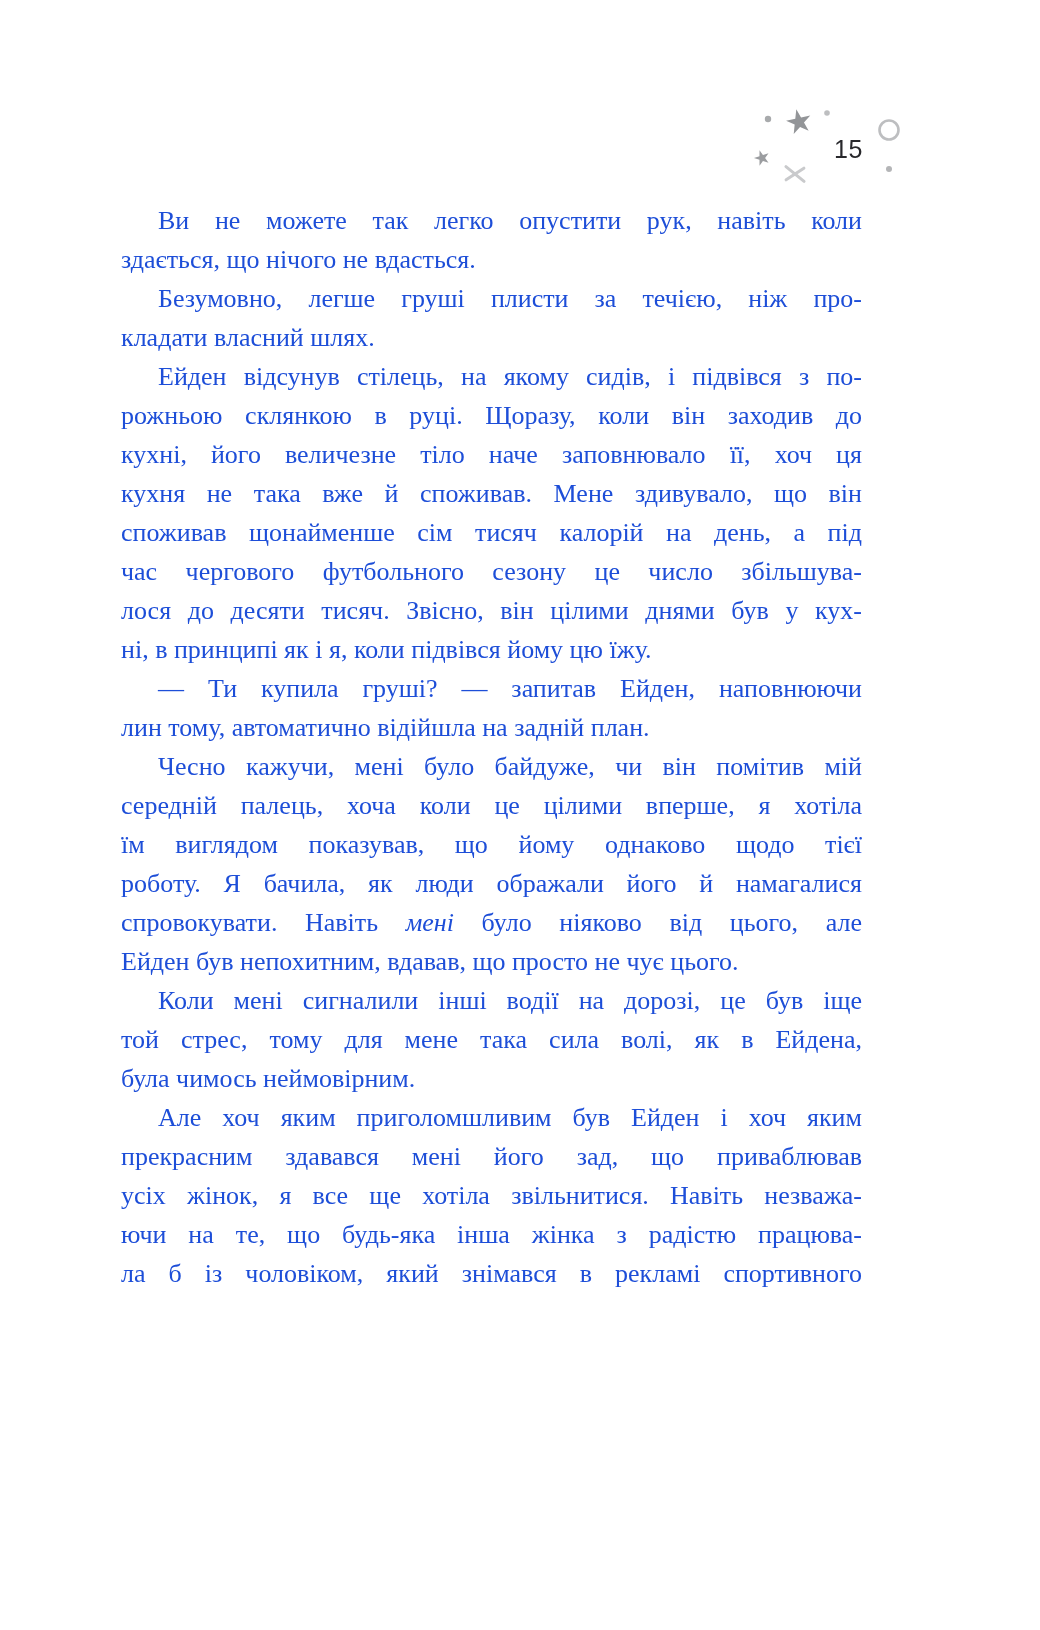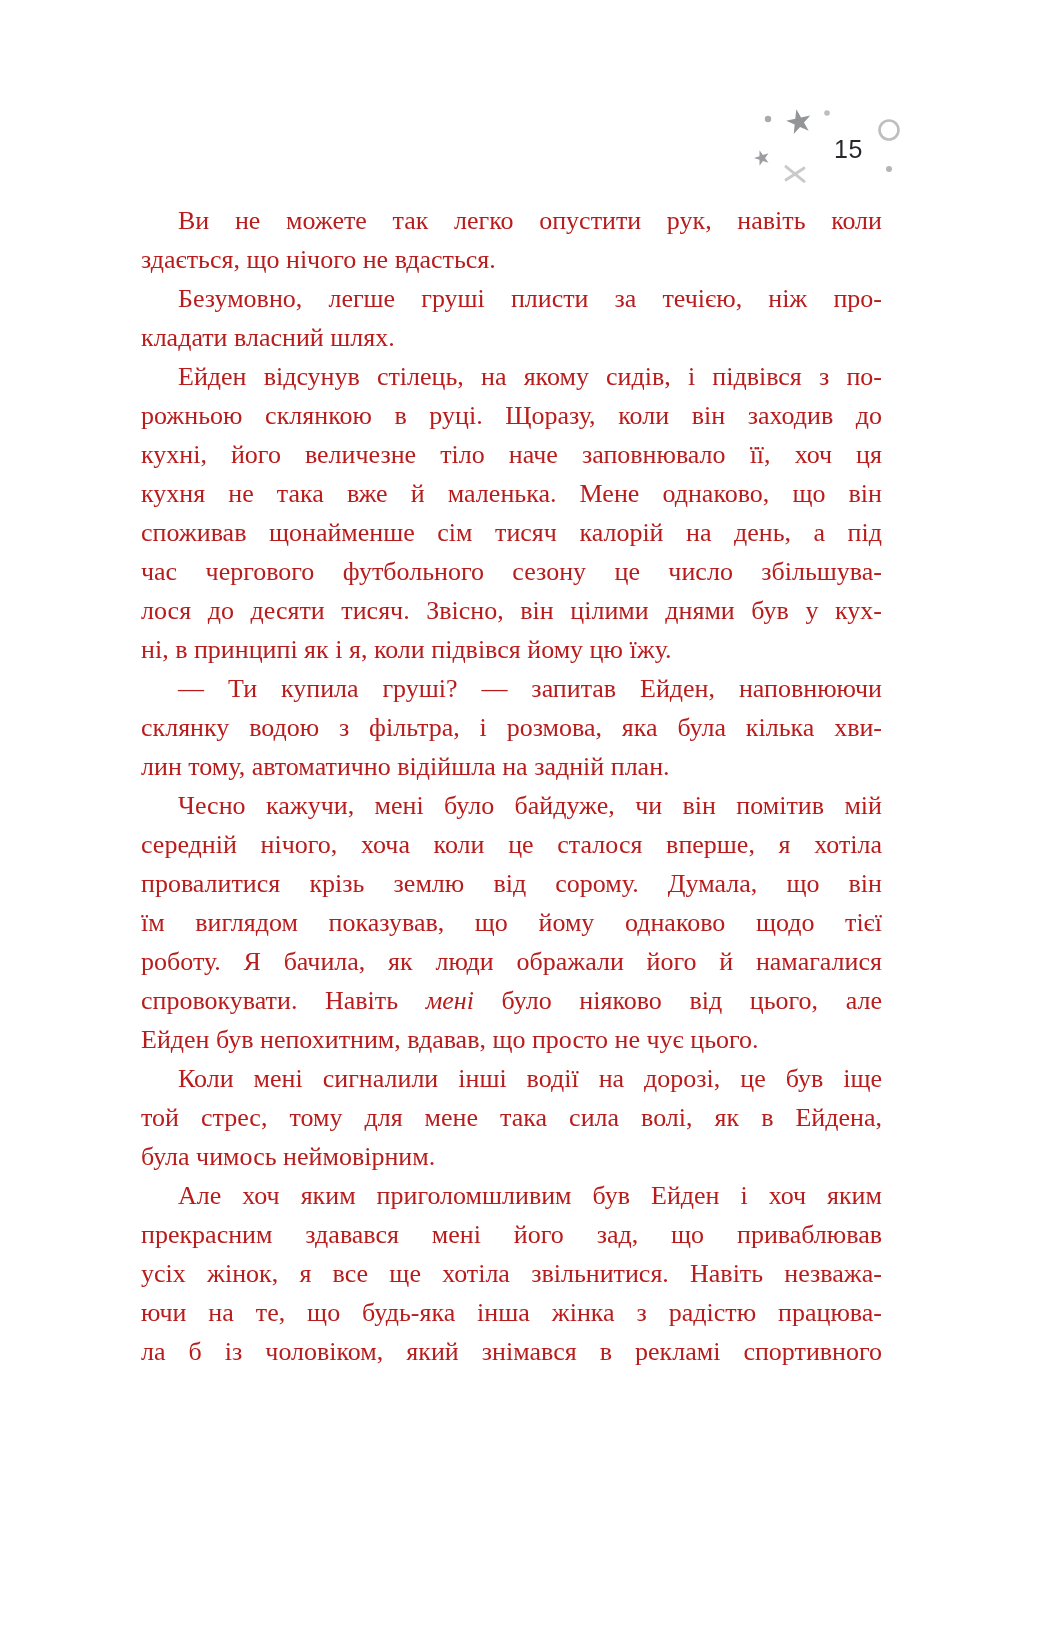--- a/index.html
+++ b/index.html
@@ -31,22 +31,21 @@
     line-height: 25px;
     letter-spacing: 0.5px;
     color: #28282c;
   }
   .text-block {
     position: absolute;
     left: 121px;
     top: 201px;
     width: 741px;
     font-size: 26px;
-    color: #b91c1c;
-    margin-left: 20px;
+    color: #1d4ed8;
   }
   .line {
     height: 39px;
     line-height: 39px;
     text-align: justify;
     text-align-last: justify;
     white-space: normal;
     overflow: visible;
   }
   .line.indent {
@@ -81,31 +80,29 @@
   <div class="pagenum">15</div>
 
   <div class="text-block">
       <div class="line indent">Ви не можете так легко опустити рук, навіть коли</div>
       <div class="line end">здається, що нічого не вдасться.</div>
       <div class="line indent">Безумовно, легше груші плисти за течією, ніж про-</div>
       <div class="line end">кладати власний шлях.</div>
       <div class="line indent">Ейден відсунув стілець, на якому сидів, і підвівся з по-</div>
       <div class="line">рожньою склянкою в руці. Щоразу, коли він заходив до</div>
       <div class="line">кухні, його величезне тіло наче заповнювало її, хоч ця</div>
-      <div class="line">кухня не така вже й маленька. Мене однаково, що він</div>
+      <div class="line">кухня не така вже й споживав. Мене здивувало, що він</div>
       <div class="line">споживав щонайменше сім тисяч калорій на день, а під</div>
       <div class="line">час чергового футбольного сезону це число збільшува-</div>
       <div class="line">лося до десяти тисяч. Звісно, він цілими днями був у кух-</div>
       <div class="line end">ні, в принципі як і я, коли підвівся йому цю їжу.</div>
       <div class="line indent">— Ти купила груші? — запитав Ейден, наповнюючи</div>
-      <div class="line">склянку водою з фільтра, і розмова, яка була кілька хви-</div>
       <div class="line end">лин тому, автоматично відійшла на задній план.</div>
       <div class="line indent">Чесно кажучи, мені було байдуже, чи він помітив мій</div>
-      <div class="line">середній нічого, хоча коли це сталося вперше, я хотіла</div>
-      <div class="line">провалитися крізь землю від сорому. Думала, що він</div>
+      <div class="line">середній палець, хоча коли це цілими вперше, я хотіла</div>
       <div class="line">їм виглядом показував, що йому однаково щодо тієї</div>
       <div class="line">роботу. Я бачила, як люди ображали його й намагалися</div>
       <div class="line">спровокувати. Навіть <em>мені</em> було ніяково від цього, але</div>
       <div class="line end">Ейден був непохитним, вдавав, що просто не чує цього.</div>
       <div class="line indent">Коли мені сигналили інші водії на дорозі, це був іще</div>
       <div class="line">той стрес, тому для мене така сила волі, як в Ейдена,</div>
       <div class="line end">була чимось неймовірним.</div>
       <div class="line indent">Але хоч яким приголомшливим був Ейден і хоч яким</div>
       <div class="line">прекрасним здавався мені його зад, що приваблював</div>
       <div class="line">усіх жінок, я все ще хотіла звільнитися. Навіть незважа-</div>

